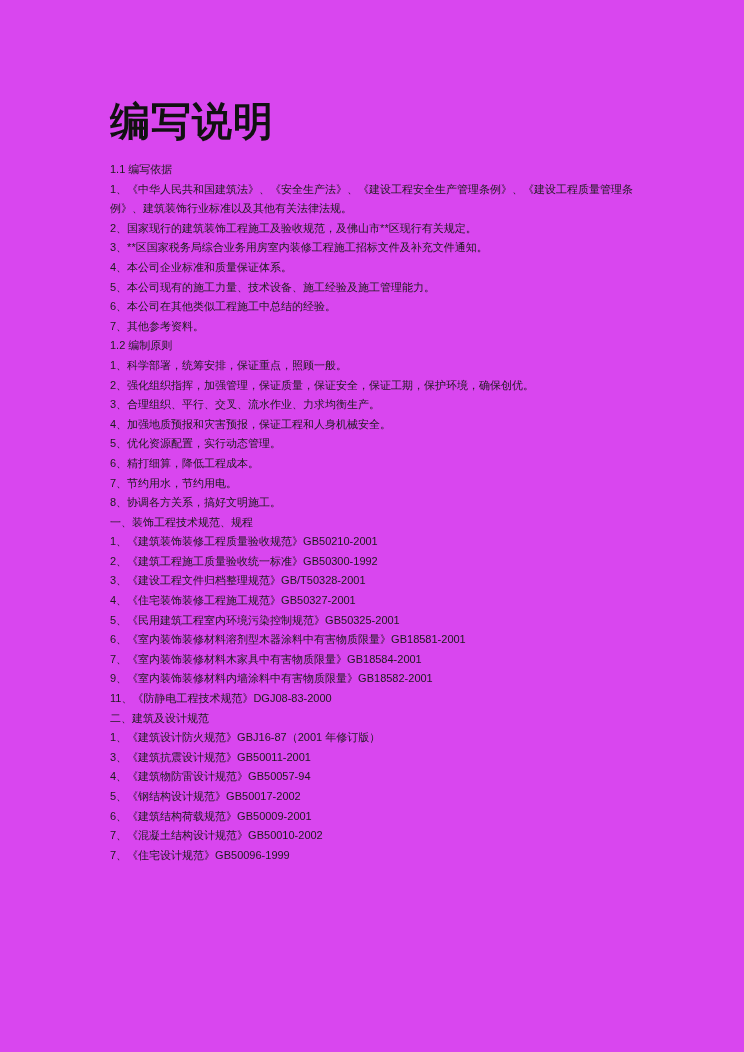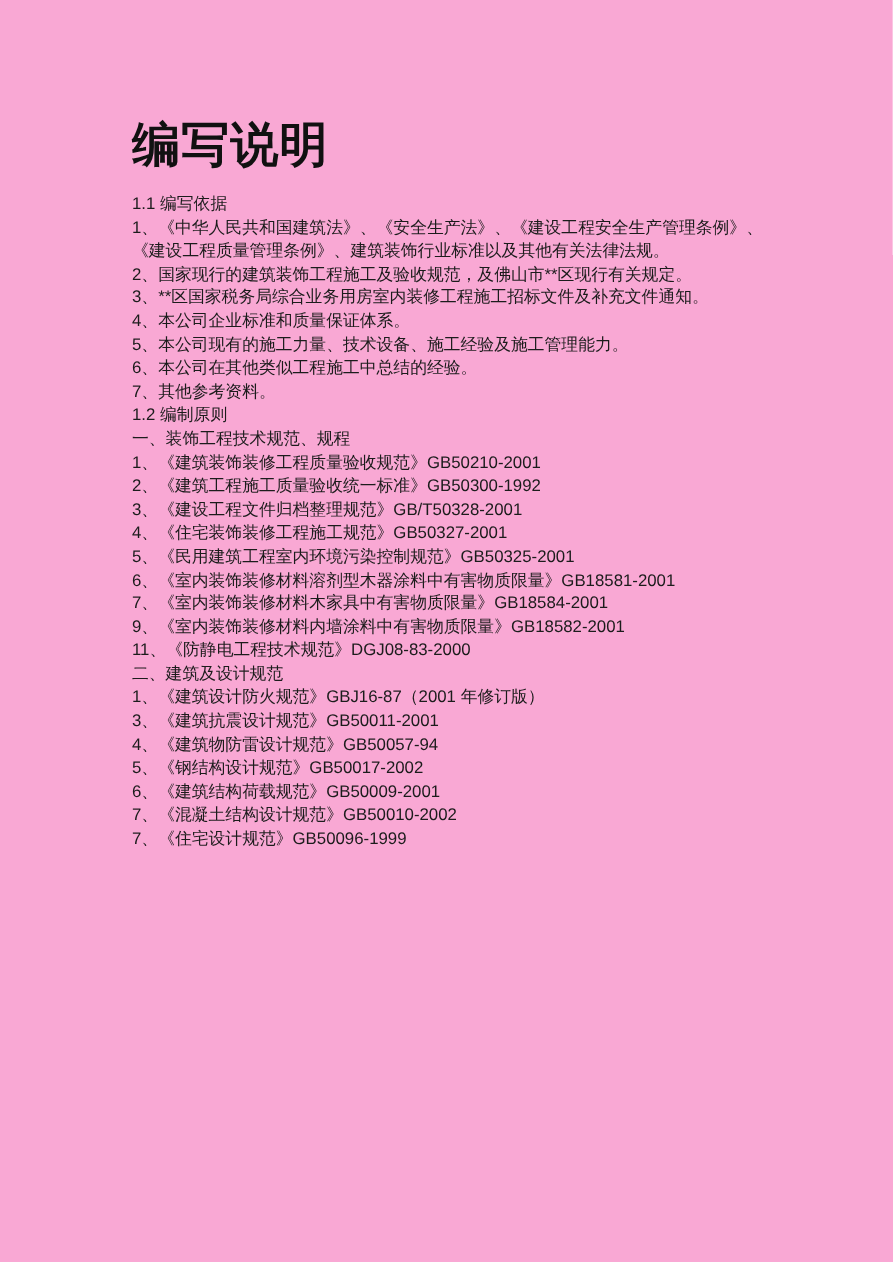--- a/index.html
+++ b/index.html
@@ -5,40 +5,40 @@
   html, body {
     margin: 0;
     padding: 0;
     background: #ffffff;
   }
   .page {
     position: relative;
     width: 744px;
     min-height: 1052px;
     margin: 0 auto;
-    background: #f9a8d4;
+    background: #d946ef;
     box-sizing: border-box;
     padding: 96px 104px 17px 110px;
     font-family: "Liberation Sans", "DejaVu Sans", sans-serif;
     color: #1c1c1c;
   }
   .doc-title {
     font-size: 40px;
     font-weight: 700;
     line-height: 50px;
     letter-spacing: 1px;
     margin: 0 0 14px 0;
     color: #111111;
   }
   .section {
     margin: 0;
   }
   .line, .heading {
     margin: 0;
-    font-size: 14px;
+    font-size: 11px;
     line-height: 19.6px;
     font-weight: 400;
     text-align: left;
     word-break: break-all;
   }
 </style>
 </head>
 <body>
 
 <div class="page">
@@ -53,20 +53,30 @@
         <p class="line">3、**区国家税务局综合业务用房室内装修工程施工招标文件及补充文件通知。</p>
         <p class="line">4、本公司企业标准和质量保证体系。</p>
         <p class="line">5、本公司现有的施工力量、技术设备、施工经验及施工管理能力。</p>
         <p class="line">6、本公司在其他类似工程施工中总结的经验。</p>
         <p class="line">7、其他参考资料。</p>
       </div>
   </div>
 
   <div class="section">
     <p class="heading">1.2 编制原则</p>
+    <div>
+        <p class="line">1、科学部署，统筹安排，保证重点，照顾一般。</p>
+        <p class="line">2、强化组织指挥，加强管理，保证质量，保证安全，保证工期，保护环境，确保创优。</p>
+        <p class="line">3、合理组织、平行、交叉、流水作业、力求均衡生产。</p>
+        <p class="line">4、加强地质预报和灾害预报，保证工程和人身机械安全。</p>
+        <p class="line">5、优化资源配置，实行动态管理。</p>
+        <p class="line">6、精打细算，降低工程成本。</p>
+        <p class="line">7、节约用水，节约用电。</p>
+        <p class="line">8、协调各方关系，搞好文明施工。</p>
+      </div>
   </div>
 
   <div class="section">
     <div>
         <p class="line">一、装饰工程技术规范、规程</p>
         <p class="line">1、《建筑装饰装修工程质量验收规范》GB50210-2001</p>
         <p class="line">2、《建筑工程施工质量验收统一标准》GB50300-1992</p>
         <p class="line">3、《建设工程文件归档整理规范》GB/T50328-2001</p>
         <p class="line">4、《住宅装饰装修工程施工规范》GB50327-2001</p>
         <p class="line">5、《民用建筑工程室内环境污染控制规范》GB50325-2001</p>

